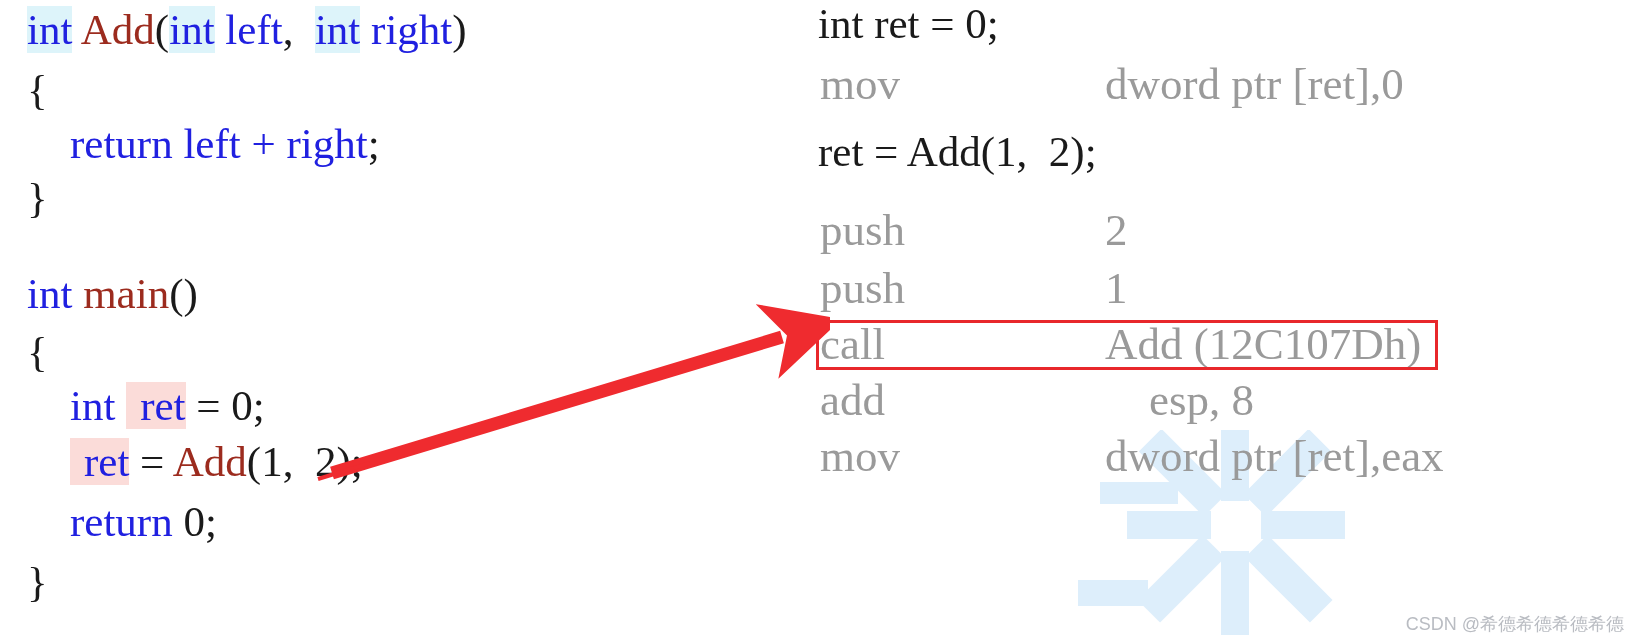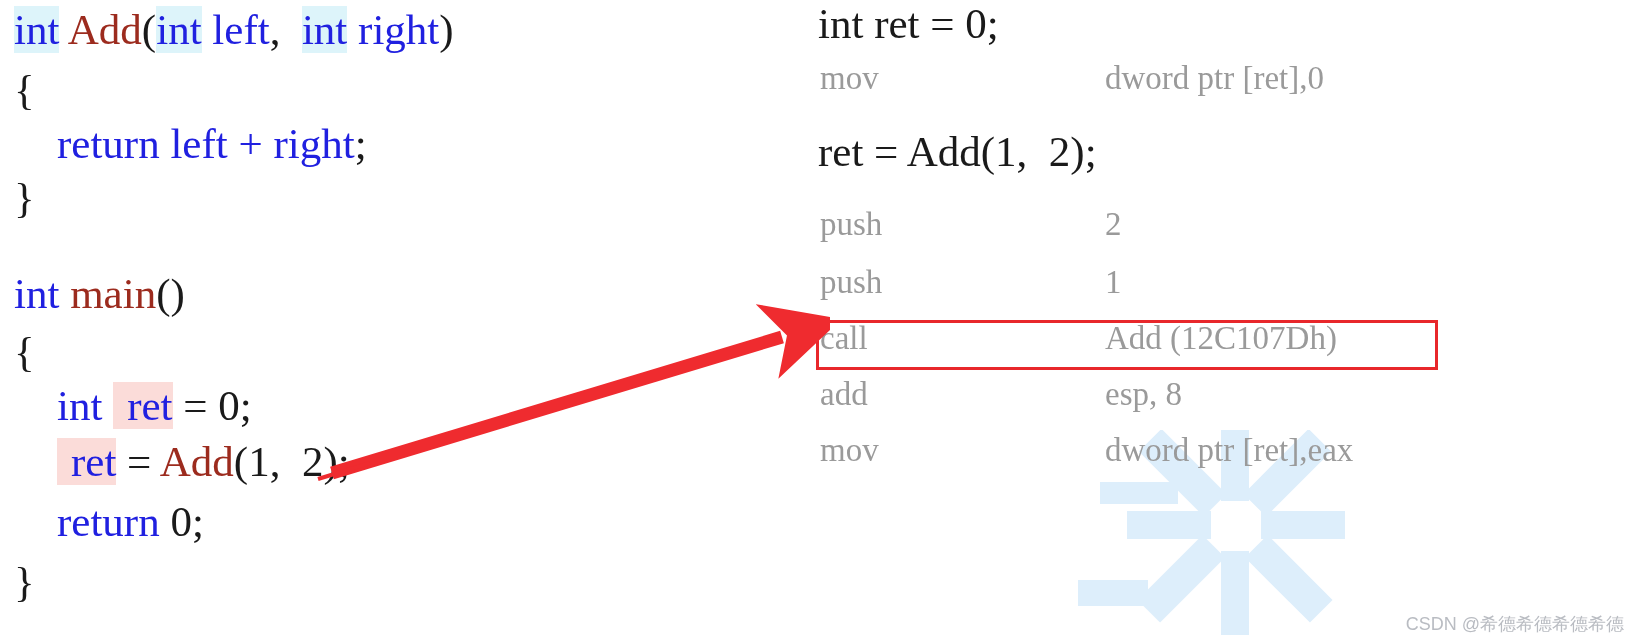--- a/index.html
+++ b/index.html
@@ -22,21 +22,21 @@
     top: 430px;
     width: 420px;
     height: 210px;
     pointer-events: none;
     z-index: 0;
   }
 
   
   #source-panel {
     position: absolute;
-    left: 0px;
+    left: 13px;
     top: 0px;
     width: 790px;
     height: 551px;
     z-index: 2;
   }
   .src-line {
     position: absolute;
     left: 14px;
     white-space: pre;
     font-size: 43px;
@@ -66,21 +66,21 @@
     left: 18px;
     white-space: pre;
     font-size: 43px;
     line-height: 1;
     color: #1a1a1a;
     font-family: "Liberation Serif", "DejaVu Serif", serif;
   }
   .asm-ins {
     position: absolute;
     white-space: pre;
-    font-size: 33px;
+    font-size: 45px;
     line-height: 1;
     color: #9a9a9a;
     font-family: "Liberation Serif", "DejaVu Serif", serif;
   }
   .asm-mnem { left: 20px; }
   .asm-oper { left: 305px; }
 
   
   #call-highlight-box {
     position: absolute;
@@ -154,21 +154,21 @@
     <div class="asm-ins asm-mnem" style="top: 62px;">mov</div>
     <div class="asm-ins asm-oper" style="top: 62px;">dword ptr [ret],0</div>
     <div class="asm-src" style="top: 130px;">ret = Add(1,  2);</div>
     <div class="asm-ins asm-mnem" style="top: 208px;">push</div>
     <div class="asm-ins asm-oper" style="top: 208px;">2</div>
     <div class="asm-ins asm-mnem" style="top: 266px;">push</div>
     <div class="asm-ins asm-oper" style="top: 266px;">1</div>
     <div class="asm-ins asm-mnem" style="top: 322px;">call</div>
     <div class="asm-ins asm-oper" style="top: 322px; text-align: right;">Add (12C107Dh)</div>
     <div class="asm-ins asm-mnem" style="top: 378px;">add</div>
-    <div class="asm-ins asm-oper" style="top: 378px;">esp, 8</div>
+    <div class="asm-ins asm-oper" style="top: 378px; margin-left: 44px;">esp, 8</div>
     <div class="asm-ins asm-mnem" style="top: 434px;">mov</div>
     <div class="asm-ins asm-oper" style="top: 434px;">dword ptr [ret],eax</div>
   </div>
 
 <div id="call-highlight-box"></div>
 
 <svg id="arrow-svg" viewBox="0 0 520 190" xmlns="http://www.w3.org/2000/svg">
   <defs>
     <marker id="arrowhead" markerWidth="6" markerHeight="6" refX="1.2" refY="3" orient="auto">
       <path d="M0,0 L6,3 L0,6 L1.6,3 Z" fill="#ef2b2f"></path>

